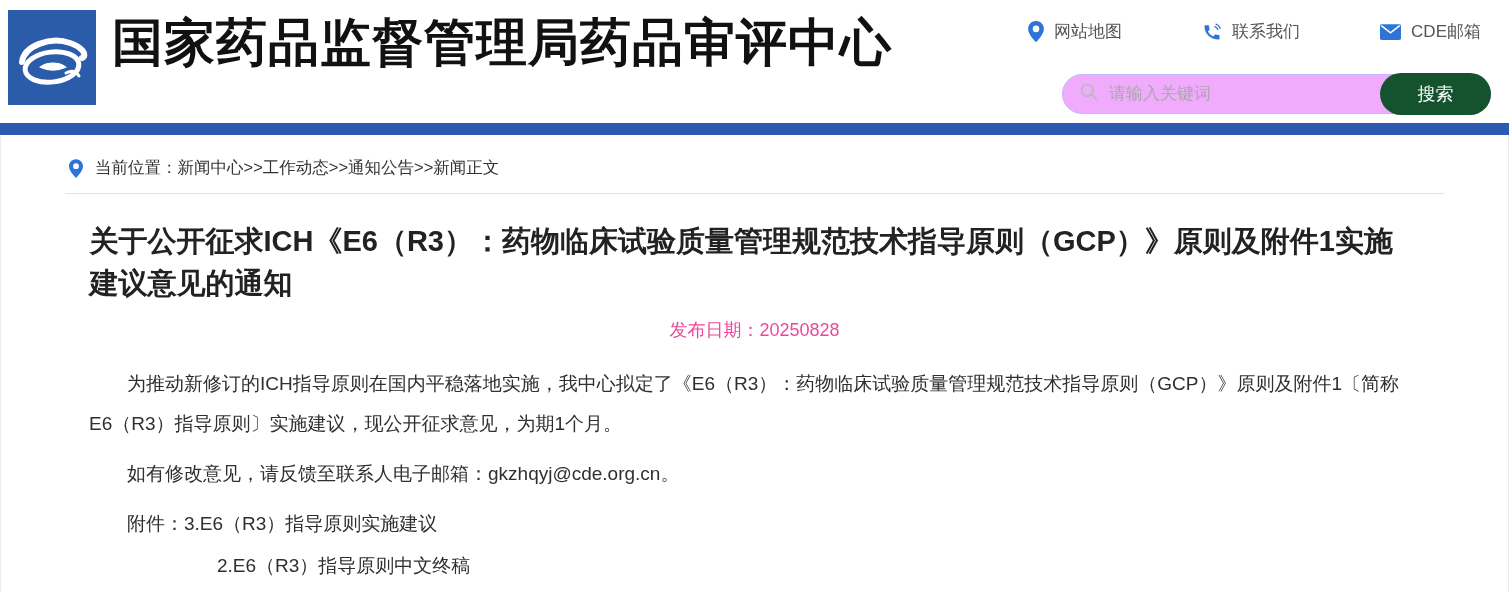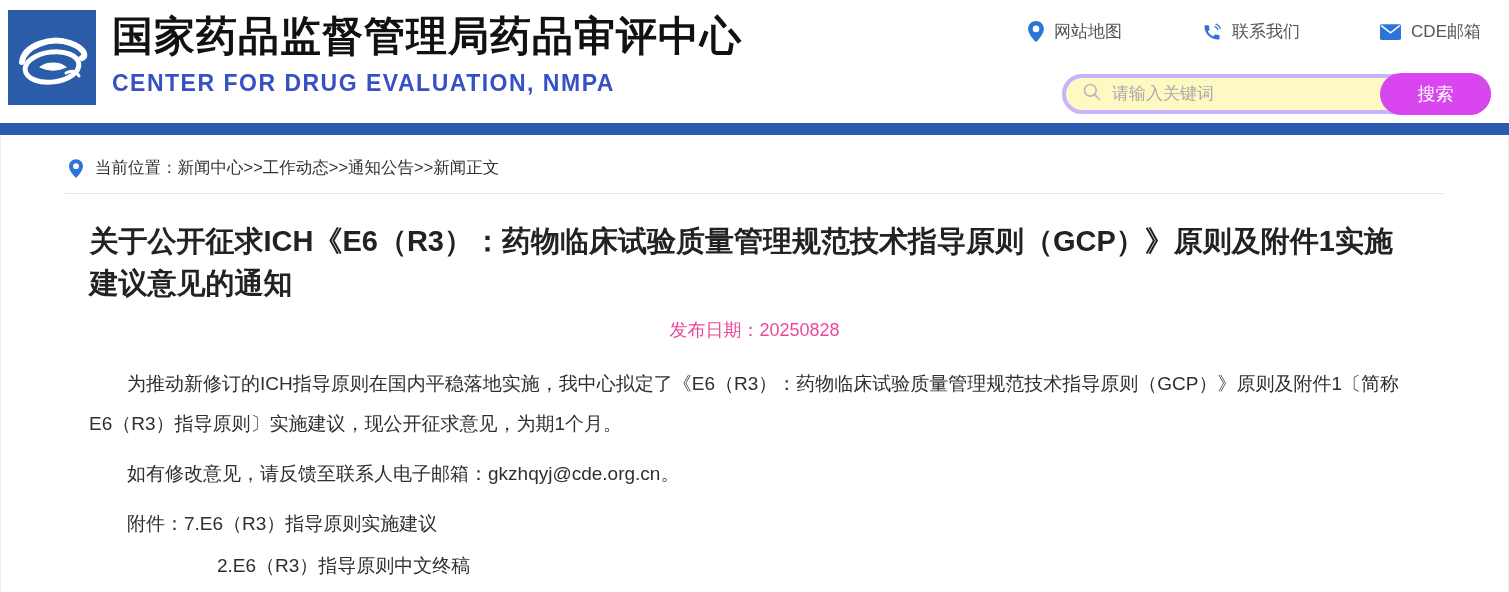--- a/index.html
+++ b/index.html
@@ -3,35 +3,35 @@
 <meta charset="utf-8">
 <style>
   * { margin: 0; padding: 0; box-sizing: border-box; }
   html, body { width: 1509px; height: 592px; overflow: hidden; background: #fff; }
   body { font-family: "Liberation Sans", "DejaVu Sans", sans-serif; color: #333; }
 
   
   .header { position: relative; height: 123px; background: #fff; }
   .logo { position: absolute; left: 8px; top: 10px; width: 88px; height: 95px; }
   .brand { position: absolute; left: 112px; top: 12px; }
-  .brand-cn { font-size: 41px; font-weight: 700; color: #111; letter-spacing: 1px; line-height: 1.2; }
+  .brand-cn { font-size: 51px; font-weight: 700; color: #111; letter-spacing: 1px; line-height: 1.2; }
   .brand-en { margin-top: 9px; font-size: 23px; font-weight: 700; color: #3750c4; letter-spacing: 1.5px; }
 
   .top-links { position: absolute; top: 20px; right: 28px; display: flex; align-items: center; gap: 80px; }
   .top-link { display: flex; align-items: center; gap: 10px; font-size: 17px; color: #555; cursor: pointer; }
   .top-link svg { display: block; }
 
   .search-row { position: absolute; top: 73px; left: 1062px; width: 429px; height: 42px; }
-  .search-pill { position: absolute; left: 0; top: 1px; width: 429px; height: 40px; border: 4px solid #c4b5fd;
-                 border-radius: 21px; background: #fef9c3; display: flex; align-items: center; padding-left: 16px; }
+  .search-pill { position: absolute; left: 0; top: 1px; width: 429px; height: 40px; border: 1px solid #c4b5fd;
+                 border-radius: 21px; background: #f0abfc; display: flex; align-items: center; padding-left: 16px; }
   .search-pill input { border: none; outline: none; font-size: 17px; color: #333; width: 250px; margin-left: 10px;
                        font-family: "Liberation Sans", "DejaVu Sans", sans-serif; background: transparent; }
   .search-pill input::placeholder { color: #a9a9a9; }
   .search-btn { position: absolute; right: 0; top: 0; width: 111px; height: 42px; border: none; cursor: pointer;
-                border-radius: 21px; background: #d946ef; color: #fff; font-size: 18px;
+                border-radius: 21px; background: #14532d; color: #fff; font-size: 18px;
                 font-family: "Liberation Sans", "DejaVu Sans", sans-serif; }
 
   
   .blue-bar { height: 12px; background: #2d5ab1; }
 
   
   .content { background: #fff; height: 457px; border-left: 1px solid #ececf1; border-right: 1px solid #ececf1; }
   .breadcrumb { display: flex; align-items: center; gap: 12px; padding: 22px 0 0 68px; font-size: 16.5px; color: #333; }
   .breadcrumb svg { display: block; }
   .crumb-sep { height: 1px; background: #e4e4e4; margin: 14px 64px 0 64px; }
@@ -60,21 +60,20 @@
         <path d="M14 52 C 16 36, 42 26, 62 33 C 74 37, 80 45, 74 48" stroke-width="6"></path>
         <ellipse cx="44" cy="57" rx="27" ry="15" stroke-width="5" transform="rotate(-7 44 57)"></ellipse>
         <path d="M34 57 C 40 53, 50 53, 56 57 C 50 60, 40 60, 34 57 Z" stroke-width="3" fill="#fff"></path>
         <path d="M58 63 C 64 60, 68 61, 71 66" stroke-width="3"></path>
       </g>
     </svg>
   </span>
 
   <div class="brand">
     <div class="brand-cn">国家药品监督管理局药品审评中心</div>
-    <div class="brand-en">CENTER FOR DRUG EVALUATION, NMPA</div>
   </div>
 
   <div class="top-links">
     <div class="top-link">
       <span>
         <svg width="16" height="21" viewBox="0 0 24 32">
             <path fill="#2e74d6" d="M12 0C5.4 0 0 5.4 0 12c0 9 12 20 12 20s12-11 12-20C24 5.4 18.6 0 12 0zm0 17a5 5 0 1 1 0-10 5 5 0 0 1 0 10z"></path>
           </svg>
       </span>
       <span>网站地图</span>
@@ -133,20 +132,20 @@
   <h1 class="article-title">关于公开征求ICH《E6（R3）：药物临床试验质量管理规范技术指导原则（GCP）》原则及附件1实施建议意见的通知</h1>
 
   <div class="pub-date">发布日期：20250828</div>
 
   <div class="body-text">
     <p class="para">为推动新修订的ICH指导原则在国内平稳落地实施，我中心拟定了《E6（R3）：药物临床试验质量管理规范技术指导原则（GCP）》原则及附件1〔简称E6（R3）指导原则〕实施建议，现公开征求意见，为期1个月。</p>
     <p class="para para-email">如有修改意见，请反馈至联系人电子邮箱：gkzhqyj@cde.org.cn。</p>
 
     <div class="attachments">
       <div class="att-row">
-        <span class="att-label">附件：</span><span>7.E6（R3）指导原则实施建议</span>
+        <span class="att-label">附件：</span><span>3.E6（R3）指导原则实施建议</span>
       </div>
       <div class="att-row indent">2.E6（R3）指导原则中文终稿</div>
       <div class="att-row indent">3.E6（R3）指导原则英文终稿</div>
     </div>
   </div>
 
 </div>
 
 </body></html>

